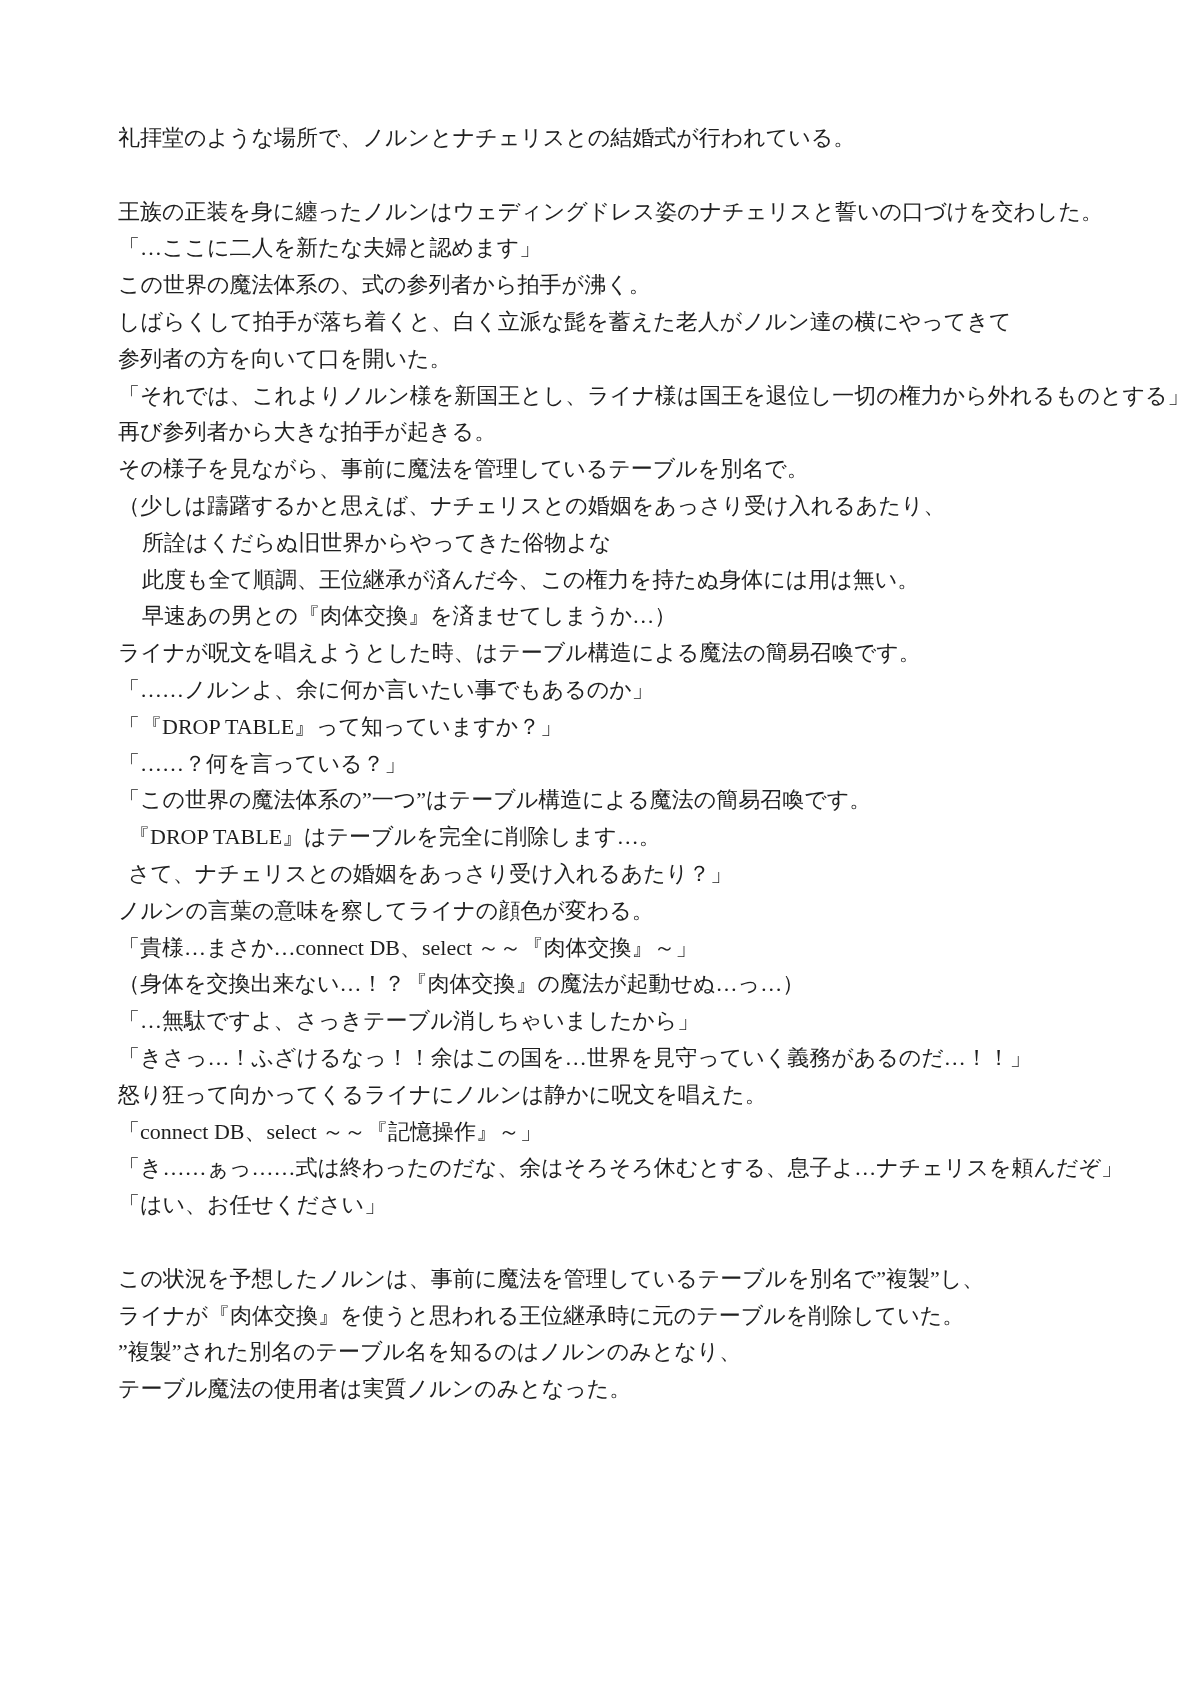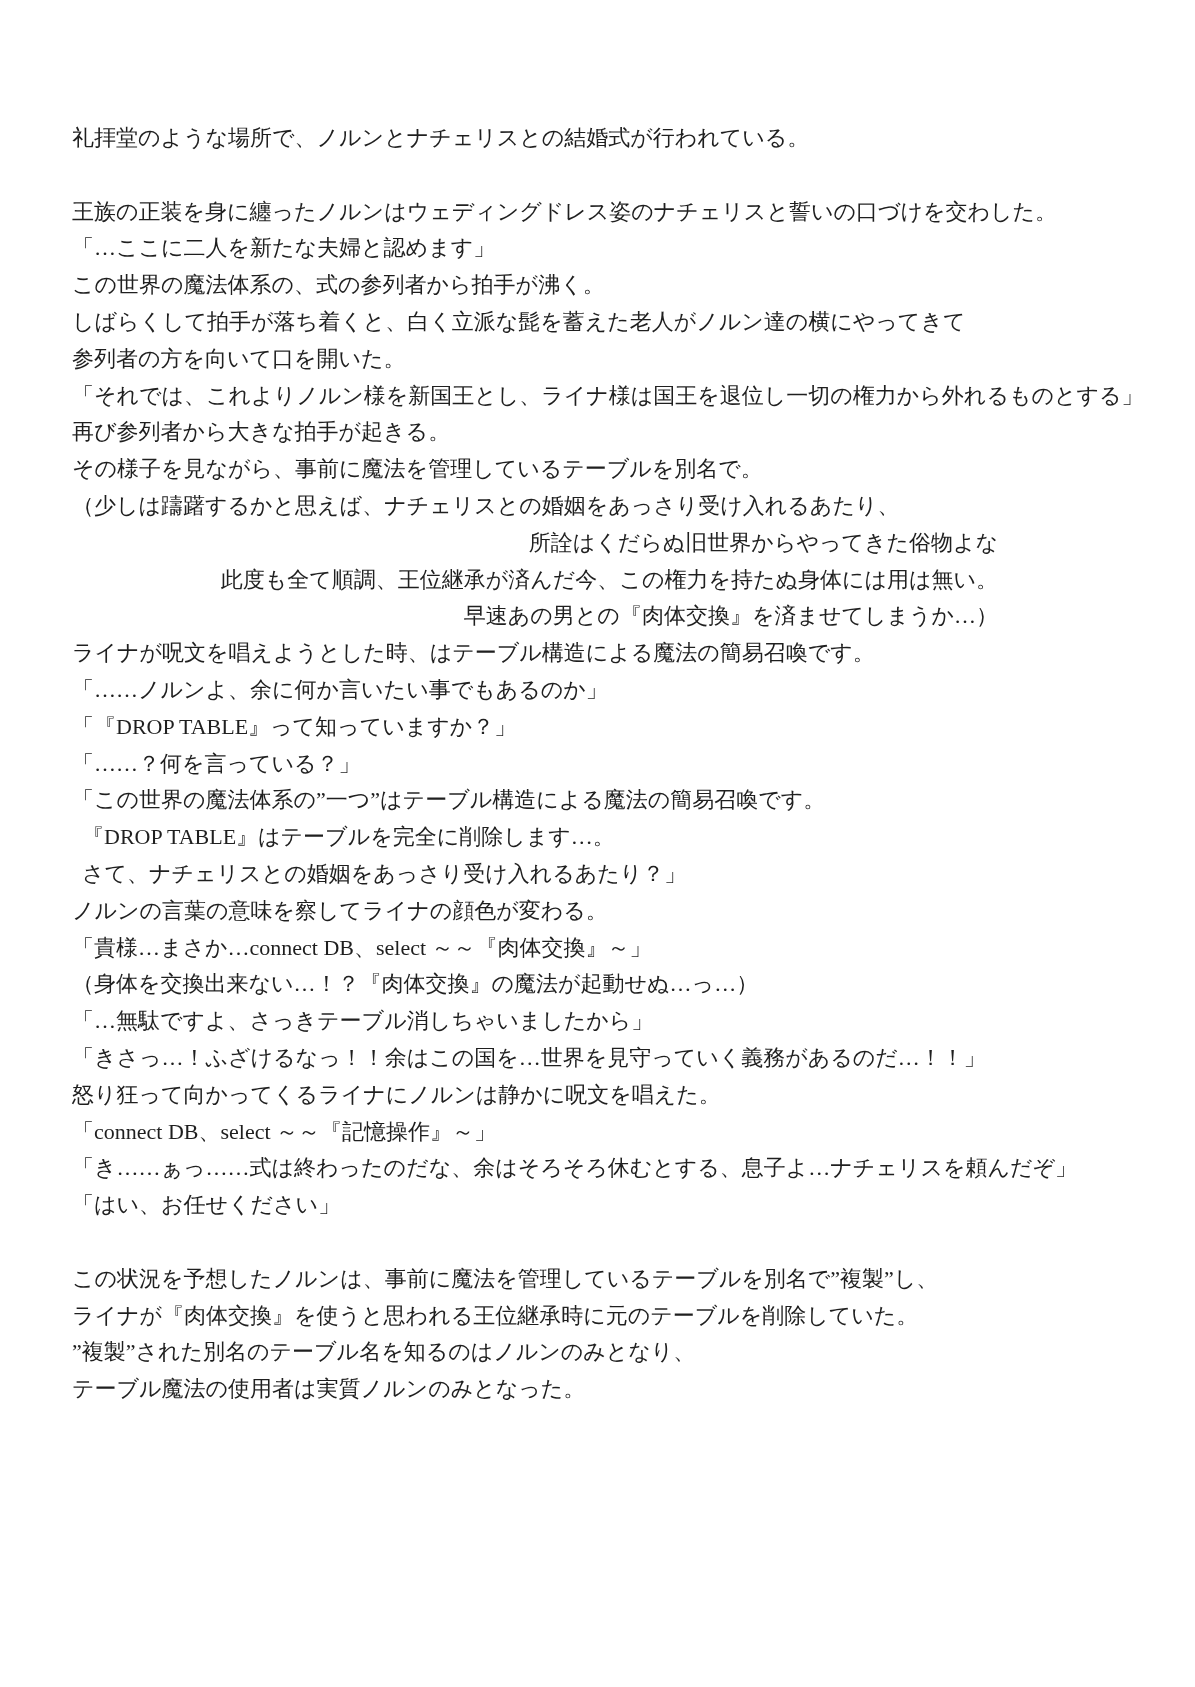--- a/index.html
+++ b/index.html
@@ -8,37 +8,36 @@
     background: #ffffff;
     width: 1195px;
     height: 1687px;
     overflow: hidden;
   }
   .page {
     box-sizing: border-box;
     width: 1008px;
     height: 1687px;
     background: #ffffff;
-    padding: 120px 10px 0 72px;
+    padding: 120px 10px 0 118px;
   }
   .text-block {
     width: 100%;
   }
   .line {
     font-family: "Liberation Serif", "DejaVu Serif", serif;
     font-size: 22px;
     line-height: 36.8px;
     height: 36.8px;
     color: #1f1f1f;
     white-space: nowrap;
     letter-spacing: 0px;
   }
   .line.indent {
     padding-left: 24px;
-    text-align: right;
   }
   .line.indent-sm {
     padding-left: 10px;
   }
   .line.blank {
     height: 36.8px;
   }
 </style>
 </head>
 <body style="background: rgb(255, 255, 255);">

